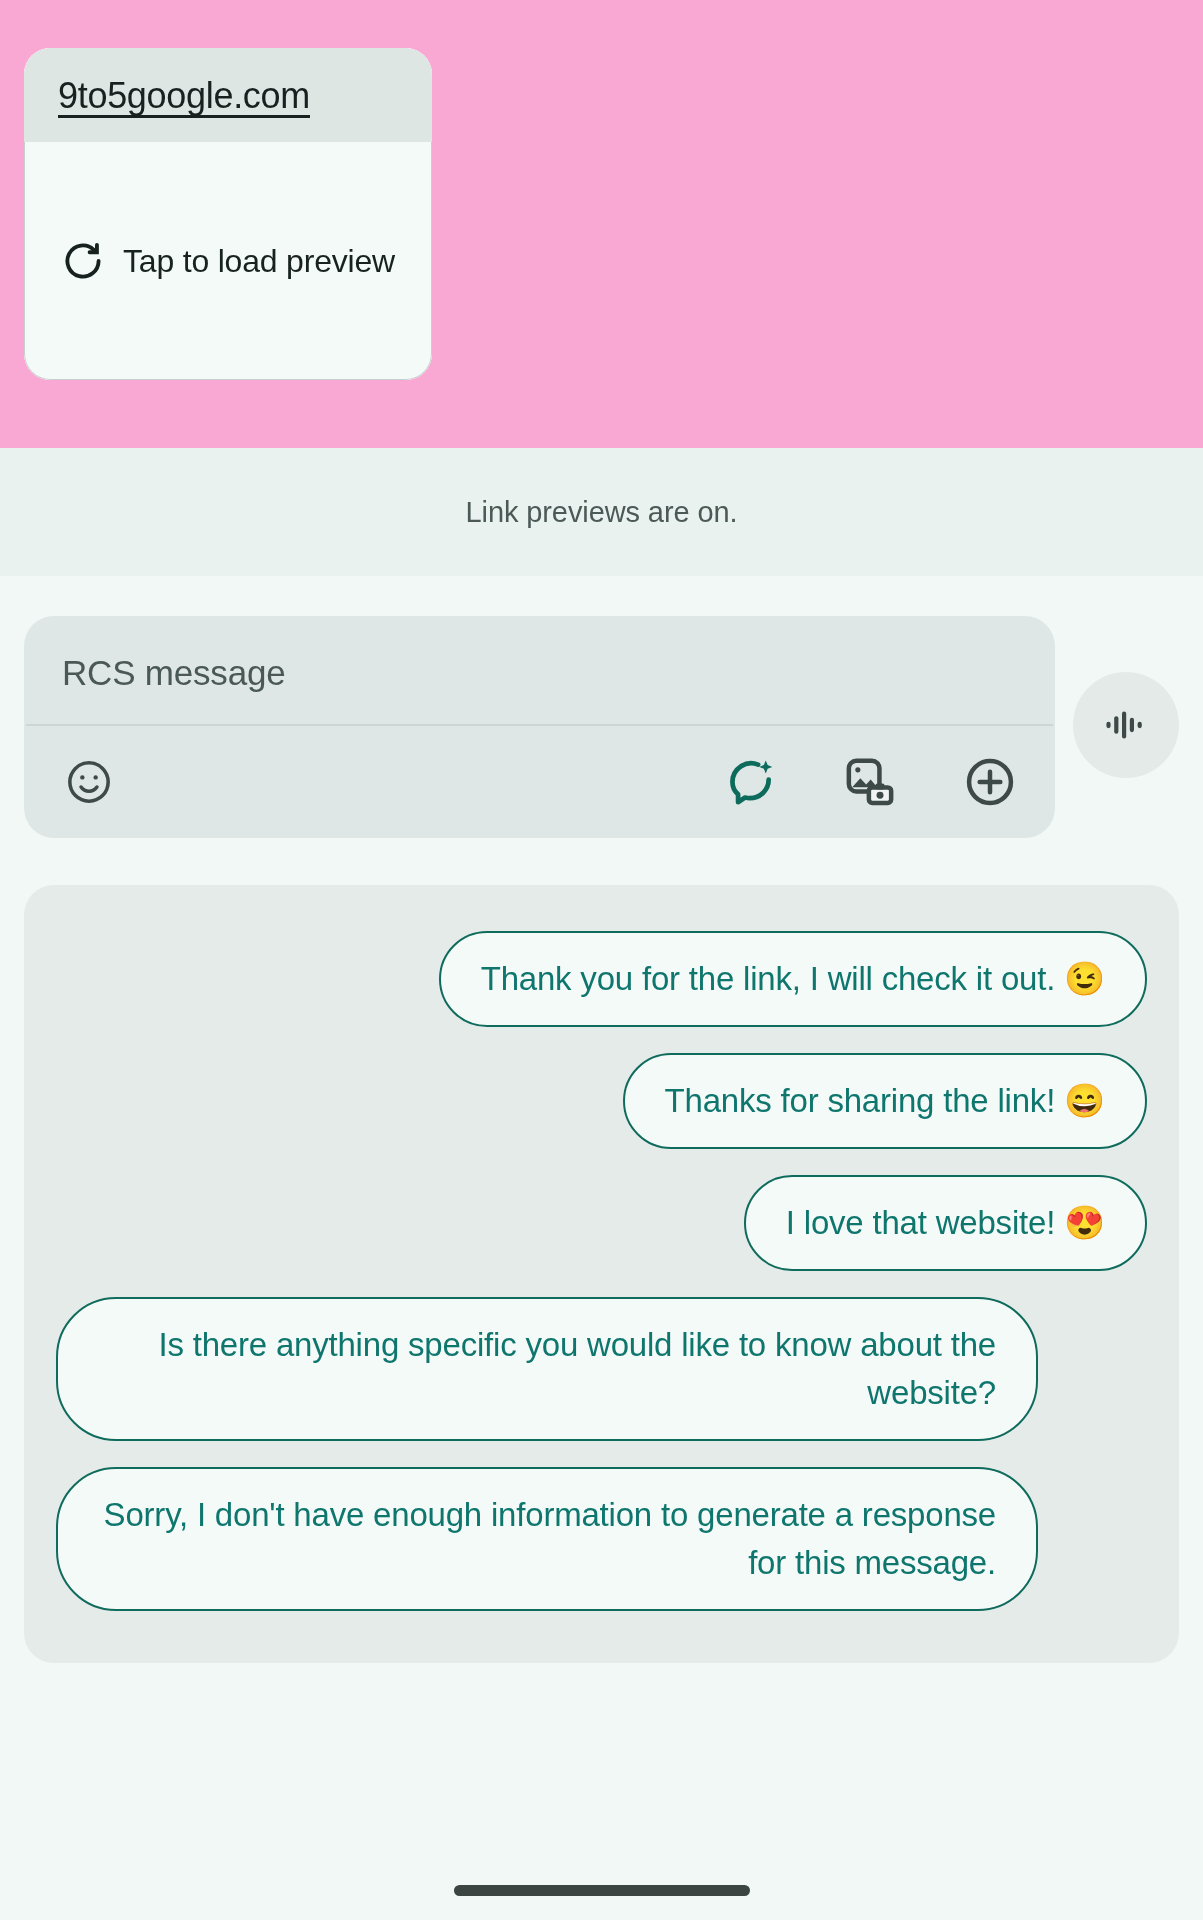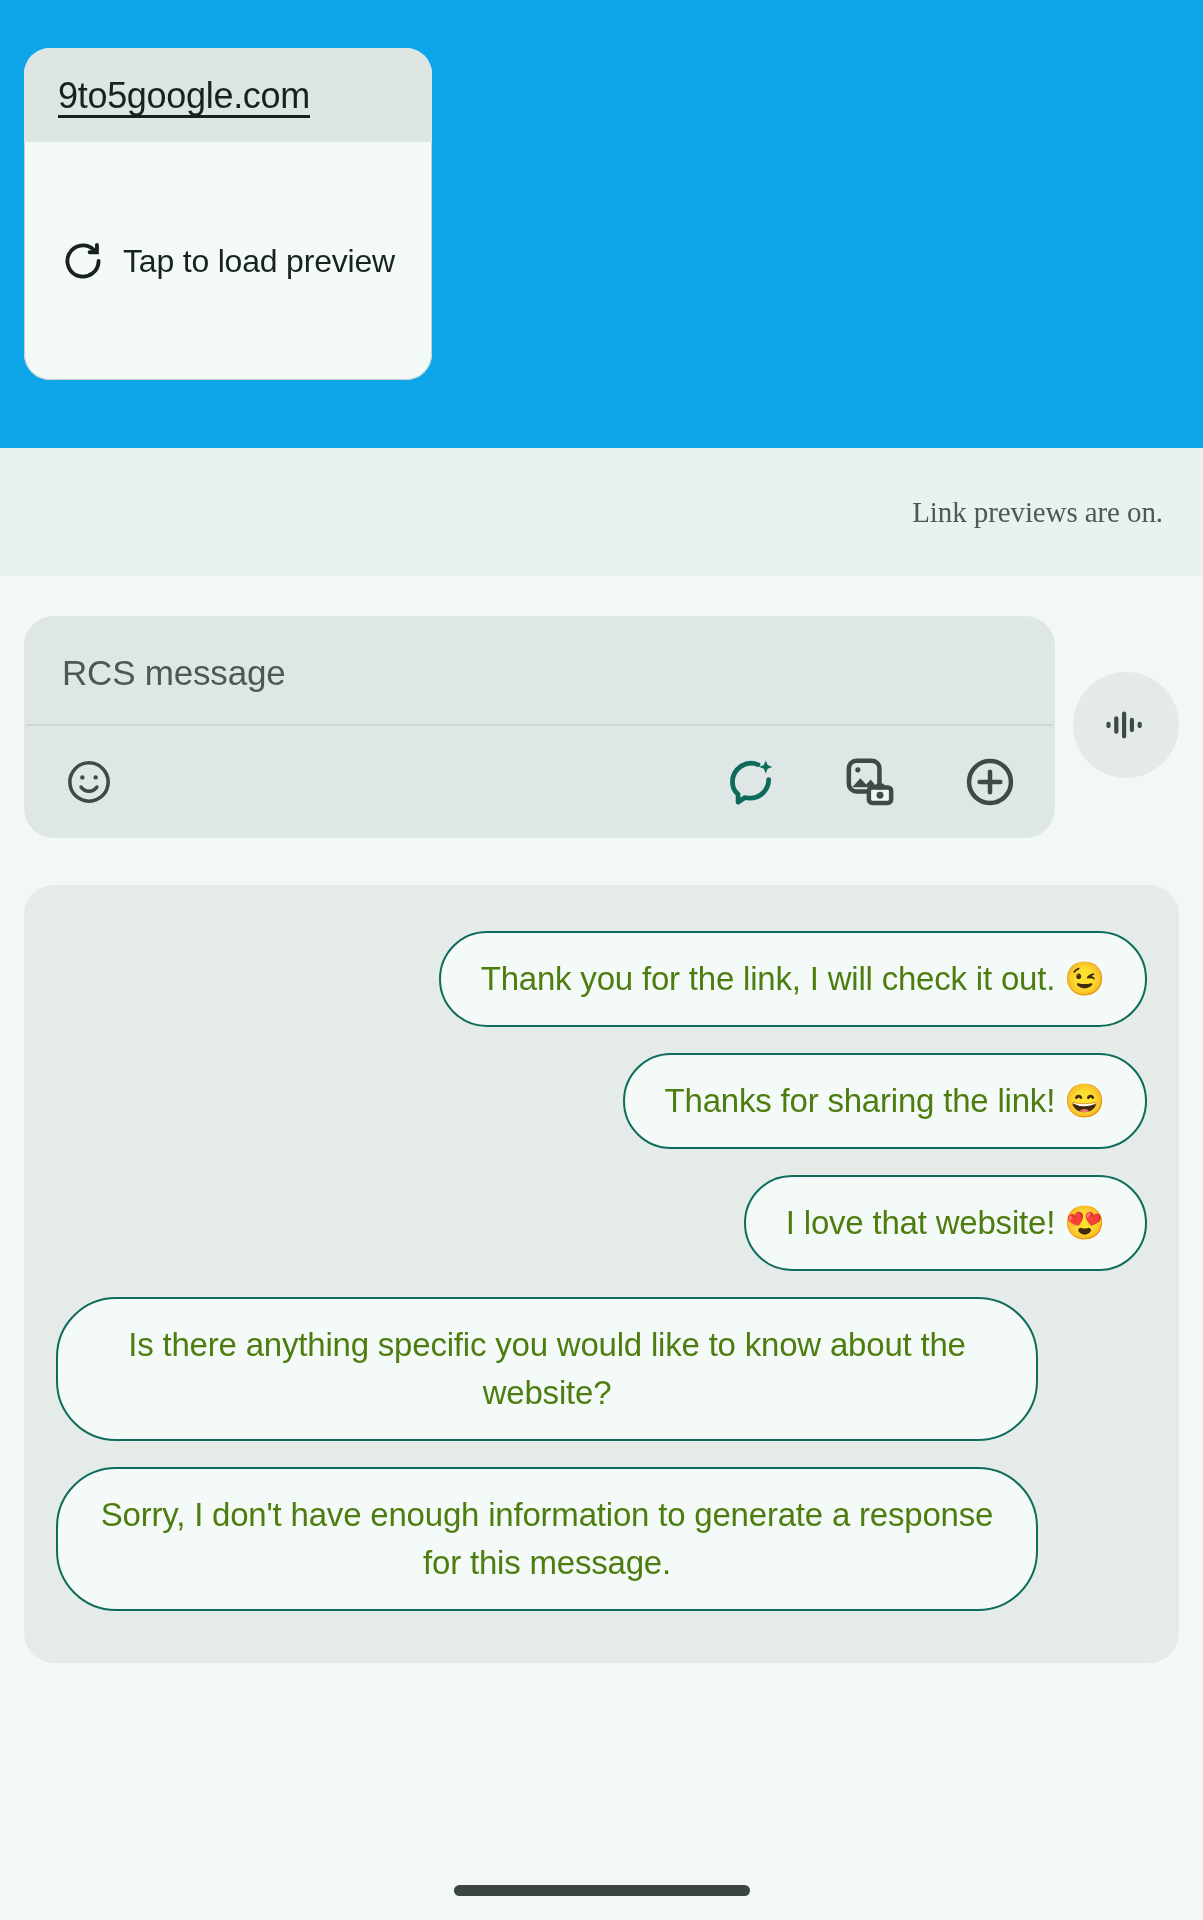--- a/index.html
+++ b/index.html
@@ -16,21 +16,21 @@
     height: 1920px;
     background: #f2f8f6;
     display: flex;
     flex-direction: column;
   }
 
   
   .top-area {
     position: relative;
     height: 448px;
-    background: #0ea5e9;
+    background: #f9a8d4;
     flex: none;
   }
   .preview-card {
     position: absolute;
     left: 24px;
     top: 48px;
     width: 408px;
     border-radius: 26px 26px 26px 26px;
     overflow: hidden;
     background: #ffffff;
@@ -68,26 +68,25 @@
     color: #18231f;
     letter-spacing: -0.2px;
   }
 
   
   .banner {
     flex: none;
     height: 128px;
     background: #eaf2f0;
     display: flex;
-    flex-direction: column;
-    align-items: flex-end;
+    flex-direction: row;
+    align-items: center;
     justify-content: center;
     gap: 4px;
     padding: 0 40px;
-    font-family: Liberation Serif, serif;
   }
   .banner-line {
     font-size: 29px;
     line-height: 44px;
     color: #4c5a57;
     text-align: center;
     letter-spacing: -0.1px;
   }
 
   
@@ -164,26 +163,26 @@
     flex-direction: column;
     align-items: flex-end;
     gap: 26px;
     flex: none;
   }
   .chip {
     border: 2.5px solid #0f6b5c;
     background: #f4faf8;
     border-radius: 60px;
     padding: 22px 40px;
-    color: #4d7c0f;
+    color: #0f766e;
     font-size: 33px;
     line-height: 48px;
     letter-spacing: -0.2px;
     max-width: 100%;
-    text-align: center;
+    text-align: right;
     cursor: pointer;
     font-family: "Liberation Sans", sans-serif;
   }
   .chip.wide { align-self: flex-start; max-width: 982px; }
 
   
   .nav-area {
     flex: 1 1 auto;
     display: flex;
     align-items: flex-end;

